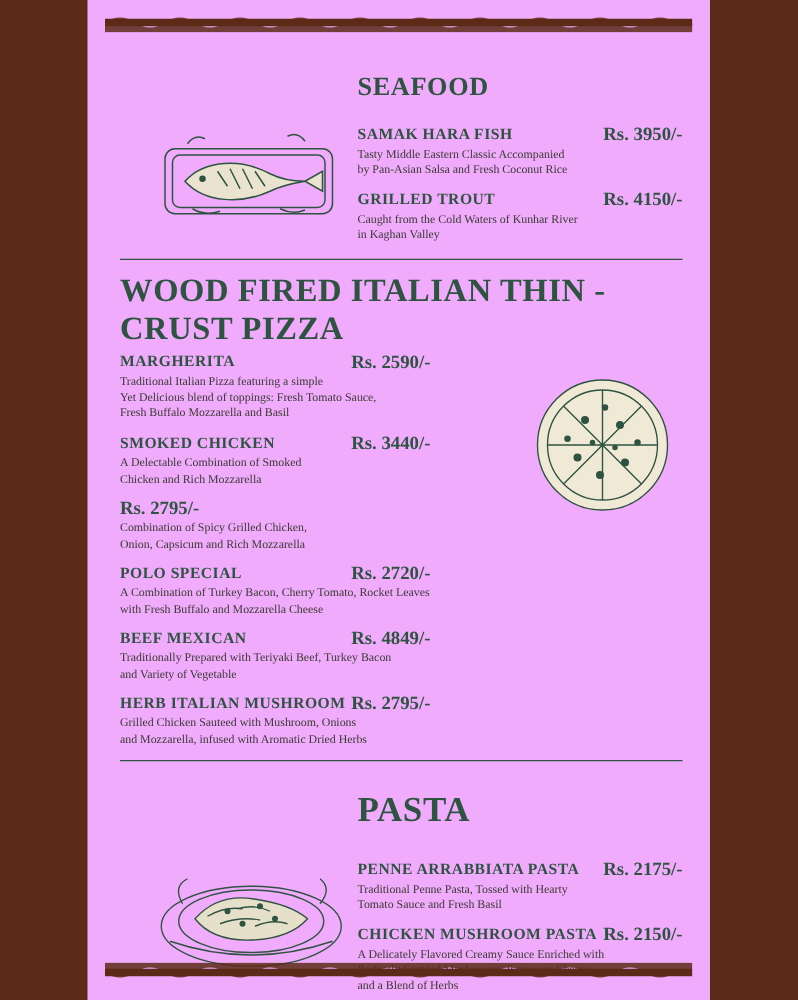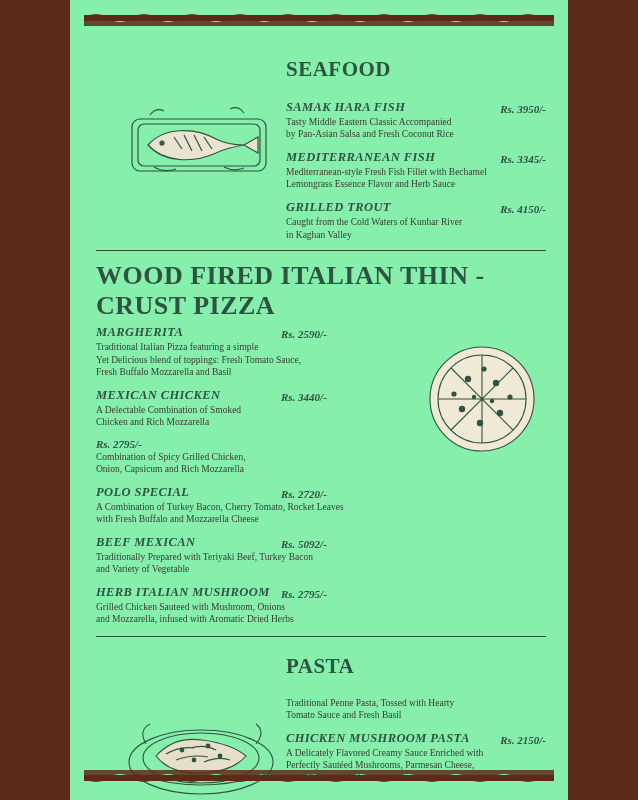--- a/index.html
+++ b/index.html
@@ -6,21 +6,21 @@
   body{
     width:638px;height:800px;
     background:#5c2a18;
     font-family:"Liberation Serif", serif;
     overflow:hidden;
   }
   .page{
     position:absolute;
     left:70px; top:0;
     width:498px; height:800px;
-    background:#86efac;
+    background:#f0abfc;
   }
   .page-inner{
     position:absolute;
     left:14px; top:10px;
     width:470px; height:780px;
   }
   .top-border, .bottom-border{
     position:absolute;
     left:0; width:470px; height:16px;
     overflow:hidden;
@@ -66,34 +66,33 @@
   }
   .img-fish{
     position:absolute;
     left:28px; top:40px;
     width:150px;height:95px;
   }
 
   .item{ margin-bottom:9px; }
   .item-head{
     display:flex;
-    align-items:flex-end;
+    align-items:flex-start;
     justify-content:space-between;
-    font-style:italic;
   }
   .item-name{
     font-weight:bold;
     color:#2f5341;
     font-size:12.5px;
     letter-spacing:0.4px;
   }
   .item-price{
     font-weight:bold;
     color:#2f5341;
-    font-size:11px;
+    font-size:15px;
     white-space:nowrap;
   }
   .item-desc{
     color:#3b3b33;
     font-size:9.5px;
     line-height:1.32;
     margin-top:1px;
     max-width:330px;
   }
 
@@ -121,21 +120,21 @@
     width:120px;height:120px;
   }
 
   
   .pasta{
     position:relative;
     margin-top:14px;
     min-height:160px;
   }
   .pasta .section-title{
-    font-size:21px;
+    font-size:28px;
     margin-left:190px;
   }
   .pasta-items{
     margin-left:190px;
     margin-top:2px;
   }
   .img-pasta{
     position:absolute;
     left:20px; top:46px;
     width:170px;height:110px;
@@ -180,28 +179,20 @@
 
           <div class="item">
             <div class="item-head">
               <span class="item-name">SAMAK HARA FISH</span>
               <span class="item-price">Rs. 3950/-</span>
             </div>
             <div class="item-desc" style="white-space:pre-line">Tasty Middle Eastern Classic Accompanied
 by Pan-Asian Salsa and Fresh Coconut Rice</div>
           </div>
 
-          <div class="item">
-            <div class="item-head">
-              <span class="item-name">MEDITERRANEAN FISH</span>
-              <span class="item-price">Rs. 3345/-</span>
-            </div>
-            <div class="item-desc" style="white-space:pre-line">Mediterranean-style Fresh Fish Fillet with Bechamel
-Lemongrass Essence Flavor and Herb Sauce</div>
-          </div>
 
           <div class="item">
             <div class="item-head">
               <span class="item-name">GRILLED TROUT</span>
               <span class="item-price">Rs. 4150/-</span>
             </div>
             <div class="item-desc" style="white-space:pre-line">Caught from the Cold Waters of Kunhar River
 in Kaghan Valley</div>
           </div>
 
@@ -242,21 +233,21 @@
               <span class="item-name">MARGHERITA</span>
               <span class="item-price">Rs. 2590/-</span>
             </div>
             <div class="item-desc" style="white-space:pre-line">Traditional Italian Pizza featuring a simple
 Yet Delicious blend of toppings: Fresh Tomato Sauce,
 Fresh Buffalo Mozzarella and Basil</div>
           </div>
 
           <div class="item">
             <div class="item-head">
-              <span class="item-name">MEXICAN CHICKEN</span>
+              <span class="item-name">SMOKED CHICKEN</span>
               <span class="item-price">Rs. 3440/-</span>
             </div>
             <div class="item-desc" style="white-space:pre-line">A Delectable Combination of Smoked
 Chicken and Rich Mozzarella</div>
           </div>
 
           <div class="item">
             <div class="item-head">
               <span class="item-price">Rs. 2795/-</span>
             </div>
@@ -269,21 +260,21 @@
               <span class="item-name">POLO SPECIAL</span>
               <span class="item-price">Rs. 2720/-</span>
             </div>
             <div class="item-desc" style="white-space:pre-line">A Combination of Turkey Bacon, Cherry Tomato, Rocket Leaves
 with Fresh Buffalo and Mozzarella Cheese</div>
           </div>
 
           <div class="item">
             <div class="item-head">
               <span class="item-name">BEEF MEXICAN</span>
-              <span class="item-price">Rs. 5092/-</span>
+              <span class="item-price">Rs. 4849/-</span>
             </div>
             <div class="item-desc" style="white-space:pre-line">Traditionally Prepared with Teriyaki Beef, Turkey Bacon
 and Variety of Vegetable</div>
           </div>
 
           <div class="item">
             <div class="item-head">
               <span class="item-name">HERB ITALIAN MUSHROOM</span>
               <span class="item-price">Rs. 2795/-</span>
             </div>
@@ -314,20 +305,24 @@
               <circle cx="104" cy="56" r="2.4"></circle>
               <circle cx="78" cy="60" r="2.4"></circle>
             </g>
           </svg>
         </div>
 
         <h2 class="section-title">PASTA</h2>
         <div class="pasta-items">
 
           <div class="item">
+            <div class="item-head">
+              <span class="item-name">PENNE ARRABBIATA PASTA</span>
+              <span class="item-price">Rs. 2175/-</span>
+            </div>
             <div class="item-desc" style="white-space:pre-line">Traditional Penne Pasta, Tossed with Hearty
 Tomato Sauce and Fresh Basil</div>
           </div>
 
           <div class="item">
             <div class="item-head">
               <span class="item-name">CHICKEN MUSHROOM PASTA</span>
               <span class="item-price">Rs. 2150/-</span>
             </div>
             <div class="item-desc" style="white-space:pre-line">A Delicately Flavored Creamy Sauce Enriched with

